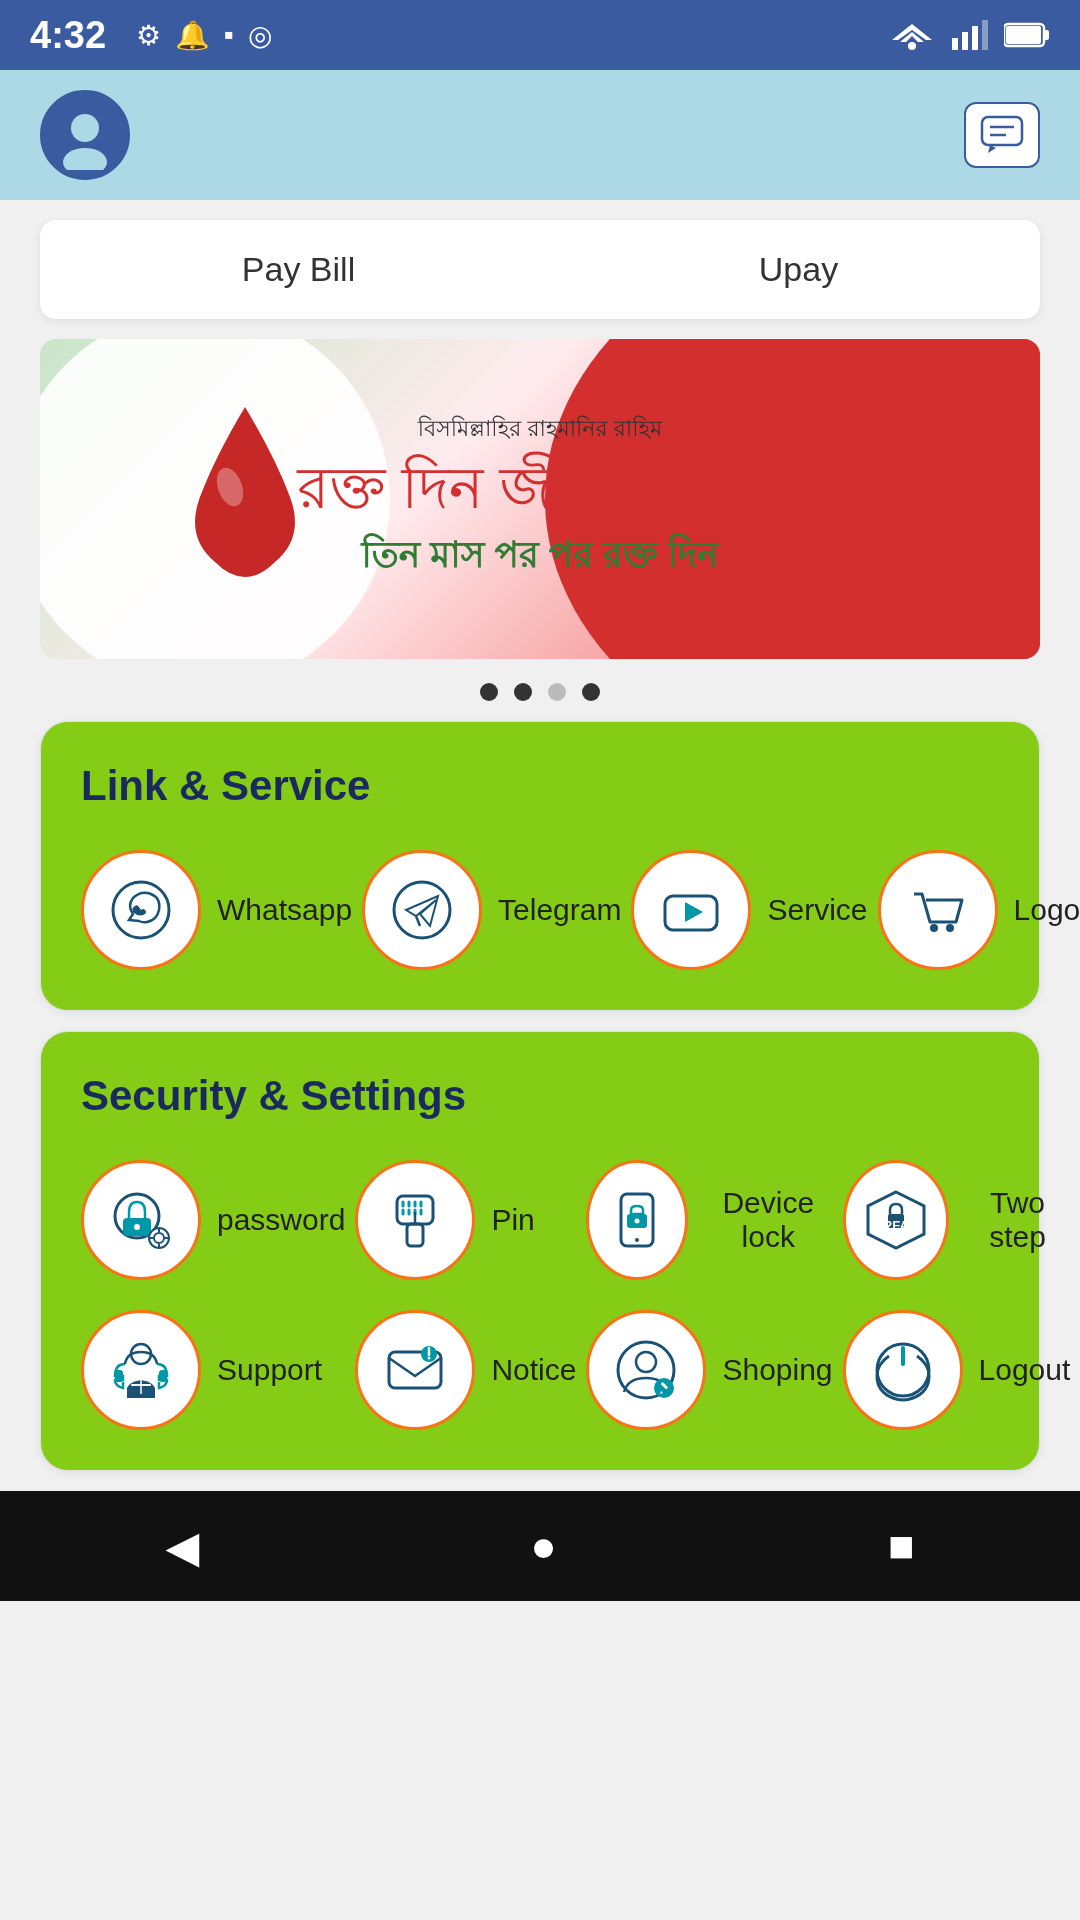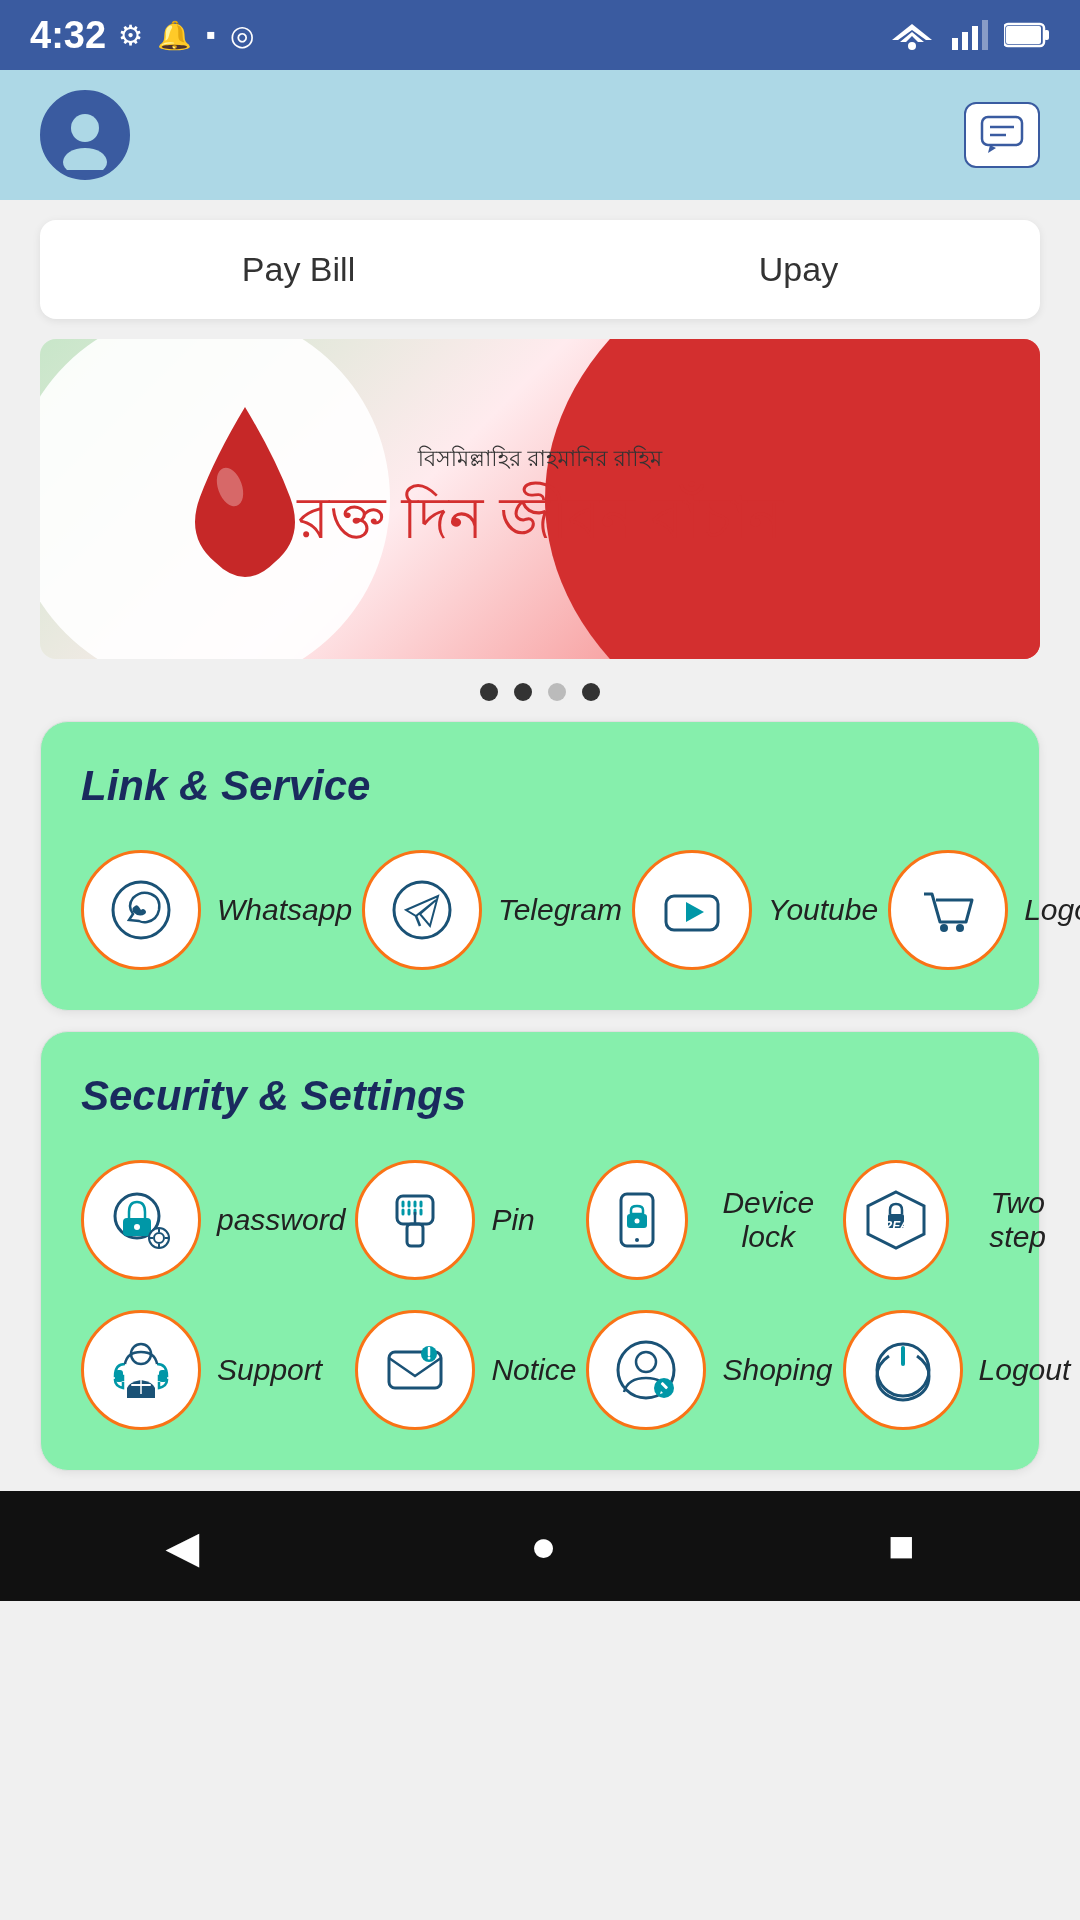--- a/index.html
+++ b/index.html
@@ -18,21 +18,21 @@
       color: white;
       height: 70px;
       display: flex;
       align-items: center;
       padding: 0 30px;
       justify-content: space-between;
     }
     .status-left {
       display: flex;
       align-items: center;
-      gap: 12px;
+      gap: 30px;
     }
     .status-time {
       font-size: 38px;
       font-weight: bold;
     }
     .status-icons {
       display: flex;
       gap: 14px;
       align-items: center;
     }
@@ -180,27 +180,26 @@
       height: 18px;
       border-radius: 50%;
       background: #333;
     }
     .dot.active {
       background: #bbb;
     }
 
     
     .section-card {
-      background: #86efac;
+      background: #84cc16;
       margin: 20px 40px;
       border-radius: 28px;
       padding: 40px;
       box-shadow: 0 2px 10px rgba(0,0,0,0.07);
       border: 1.5px solid #e0e0e0;
-      font-style: italic;
     }
     .section-title {
       font-size: 42px;
       font-weight: 900;
       color: #1a2a5e;
       margin-bottom: 40px;
     }
     .icon-grid {
       display: grid;
       grid-template-columns: repeat(4, 1fr);
@@ -313,20 +312,21 @@
 
     <div class="blood-drop">
       <svg width="130" height="200" viewBox="0 0 130 200">
         <path d="M65,10 Q95,60 110,100 Q125,140 95,165 Q80,180 65,180 Q50,180 35,165 Q5,140 20,100 Q35,60 65,10 Z" fill="#c62828"></path>
         <ellipse cx="50" cy="90" rx="12" ry="20" fill="rgba(255,255,255,0.3)" transform="rotate(-20,50,90)"></ellipse>
       </svg>
     </div>
     <div class="banner-content">
       <div class="banner-small-text">বিসমিল্লাহির রাহমানির রাহিম</div>
       <div class="banner-title">রক্ত দিন জীবন বাঁচান</div>
+      <div class="banner-subtitle">তিন মাস পর পর রক্ত দিন</div>
     </div>
   </div>
 </div>
 
 <div class="dots">
   <div class="dot"></div>
   <div class="dot"></div>
   <div class="dot active"></div>
   <div class="dot"></div>
 </div>
@@ -357,21 +357,21 @@
       <span class="icon-label">Telegram</span>
     </div>
 
     <div class="icon-item">
       <div class="icon-circle">
         <svg width="68" height="68" viewBox="0 0 68 68">
           <rect x="8" y="20" width="52" height="34" rx="8" ry="8" stroke="#1a5276" stroke-width="3" fill="none"></rect>
           <polygon points="28,26 28,46 46,36" fill="#0097a7"></polygon>
         </svg>
       </div>
-      <span class="icon-label">Youtube</span>
+      <span class="icon-label">Service</span>
     </div>
 
     <div class="icon-item">
       <div class="icon-circle">
         <svg width="68" height="68" viewBox="0 0 68 68">
           <path d="M10,18 L18,18 L26,46 L52,46 L58,24 L22,24" stroke="#1a5276" stroke-width="3" fill="none" stroke-linejoin="round"></path>
           <circle cx="30" cy="52" r="4" fill="#1a5276"></circle>
           <circle cx="46" cy="52" r="4" fill="#1a5276"></circle>
         </svg>
       </div>

